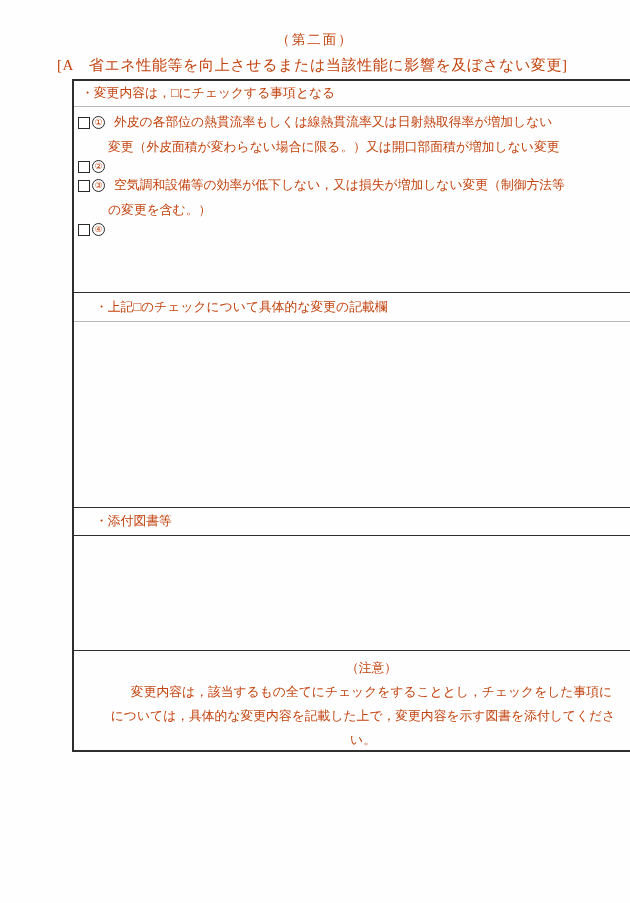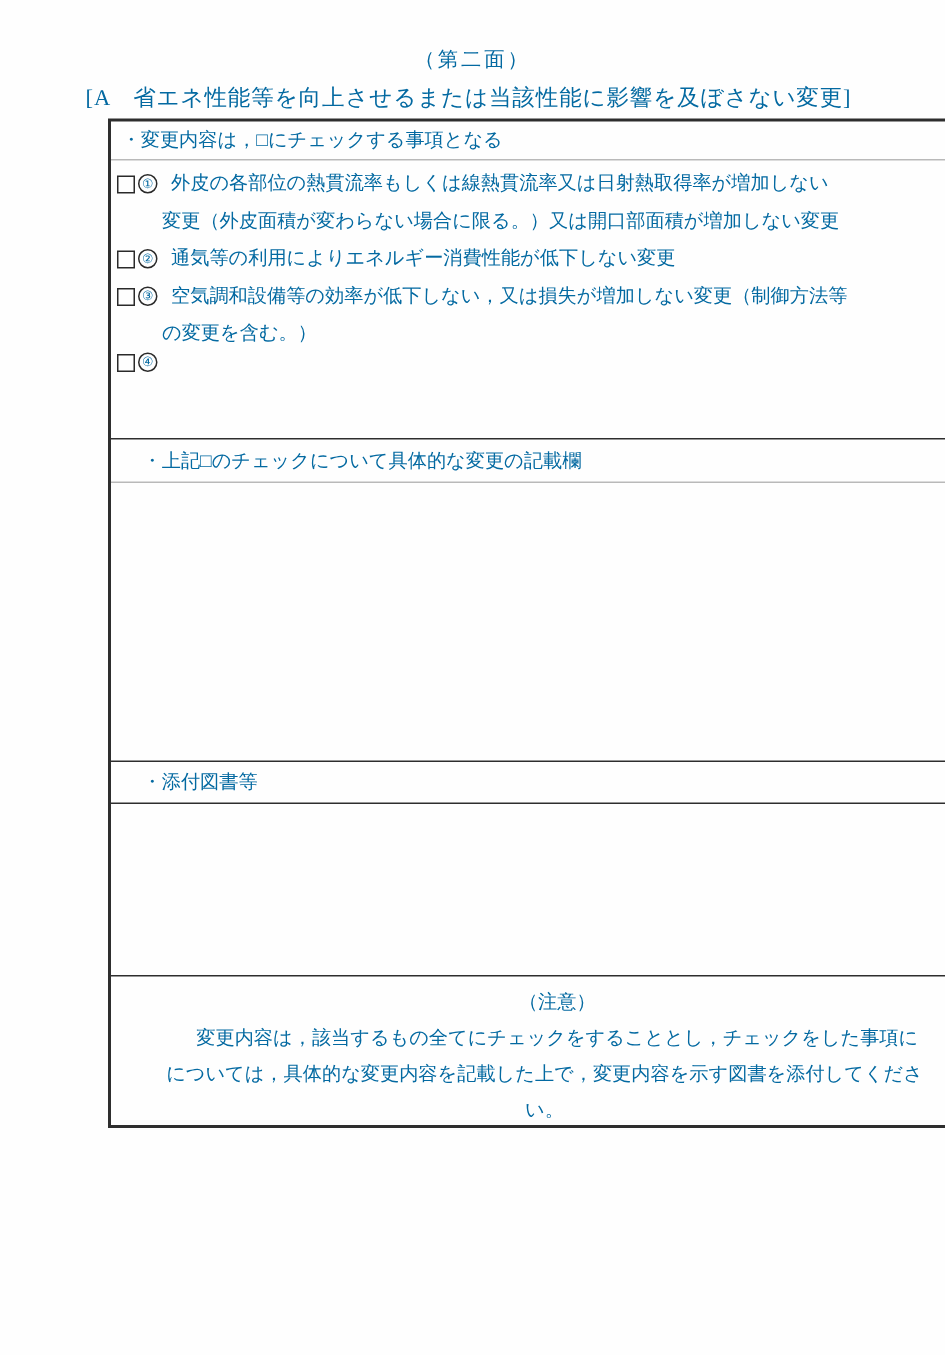--- a/index.html
+++ b/index.html
@@ -6,21 +6,21 @@
     margin: 0;
     padding: 0;
     background: #ffffff;
   }
   .page {
     position: relative;
     width: 630px;
     height: 903px;
     background: #fefefe;
     font-family: "Liberation Serif", "DejaVu Serif", serif;
-    color: #0369a1;
+    color: #c2410c;
     overflow: hidden;
   }
   .doc-title {
     position: absolute;
     top: 31px;
     left: 0;
     width: 100%;
     text-align: center;
     font-size: 13.5px;
     letter-spacing: 2px;
@@ -156,21 +156,20 @@
           <span class="circ-num">①</span>
           <span>外皮の各部位の熱貫流率もしくは線熱貫流率又は日射熱取得率が増加しない</span>
         </div>
         <div class="check-cont">変更（外皮面積が変わらない場合に限る。）又は開口部面積が増加しない変更</div>
       </div>
 
       <div class="check-item">
         <div class="check-line">
           <span class="checkbox"></span>
           <span class="circ-num">②</span>
-          <span>通気等の利用によりエネルギー消費性能が低下しない変更</span>
         </div>
         <div class="check-cont"></div>
       </div>
 
       <div class="check-item">
         <div class="check-line">
           <span class="checkbox"></span>
           <span class="circ-num">③</span>
           <span>空気調和設備等の効率が低下しない，又は損失が増加しない変更（制御方法等</span>
         </div>

